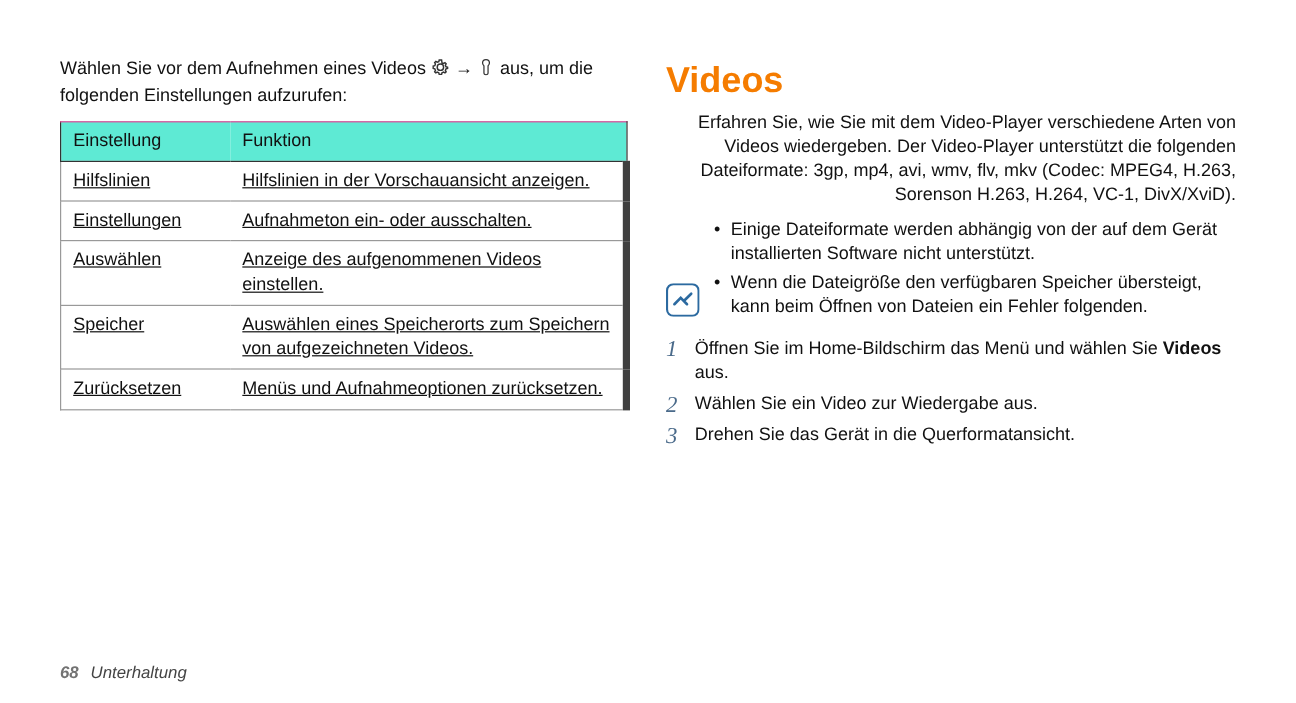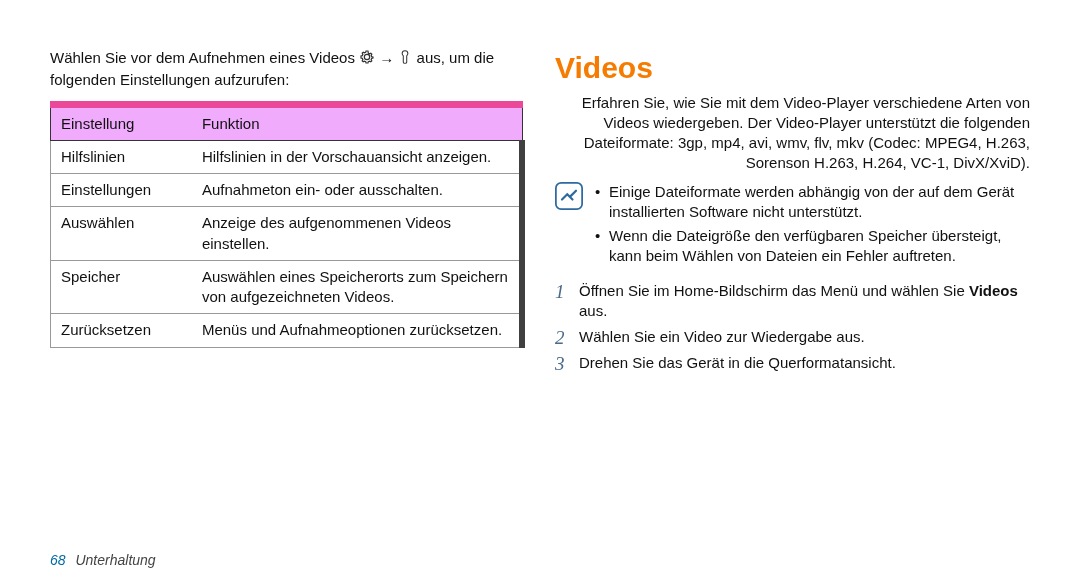--- a/index.html
+++ b/index.html
@@ -28,49 +28,51 @@
     display: inline-block;
     vertical-align: -2px;
   }
   .arrow { font-family: sans-serif; }
   table {
     border-collapse: collapse;
     width: 100%;
     font-size: 15px;
   }
   thead td {
-    background: #f0abfc;
+    background: #5eead4;
     padding: 6px 10px;
-    border-top: 7px solid #ec4899;
+    border-top: 1px solid #ec4899;
     border-bottom: 1px solid #333;
   }
   thead td:first-child { border-left: 1px solid #333; }
   thead td:last-child  { border-right: 1px solid #333; }
   tbody td {
     padding: 6px 10px;
     border-bottom: 1px solid #999;
     vertical-align: top;
+    text-decoration: underline;
   }
   tbody td:first-child {
     border-left: 1px solid #999;
     width: 30%;
   }
   tbody td:last-child { border-right: 6px solid #404040; margin-top: 31px; }
 
   .section-heading {
     color: #f57c00;
     font-size: 30px;
     font-weight: 700;
     margin-bottom: 4px;
   }
   .body-text { margin-bottom: 6px; text-align: right; }
   .note-block {
     display: flex;
     gap: 10px;
     margin: 8px 0 10px 0;
+    align-items: flex-end;
   }
   .note-icon {
     flex: 0 0 30px;
   }
   .note-list { list-style: none; }
   .note-list li {
     position: relative;
     padding-left: 14px;
     margin-bottom: 4px;
   }
@@ -100,22 +102,23 @@
   .footer {
     position: absolute;
     bottom: 18px;
     left: 50px;
     font-size: 14px;
     font-style: italic;
     color: #444;
   }
   .footer .pagenum {
     font-style: italic;
-    color: #0369a1;
+    color: #737373;
     margin-right: 6px;
+    font-weight: bold;
   }
 </style>
 </head>
 <body>
 
 <div class="page">
 
   <div class="col">
     <p class="intro-line">
       <span>Wählen Sie vor dem Aufnehmen eines Videos </span>
@@ -171,21 +174,21 @@
 
     <div class="note-block">
       <div class="note-icon">
         <svg width="28" height="28" viewBox="0 0 32 32">
           <rect x="1" y="1" width="30" height="30" rx="6" fill="#ffffff" stroke="#2c6aa0" stroke-width="2"></rect>
           <path d="M8 20 L14 14 L20 20 M17 17 L24 10" fill="none" stroke="#2c6aa0" stroke-width="2.5" stroke-linecap="round"></path>
         </svg>
       </div>
       <ul class="note-list">
         <li>Einige Dateiformate werden abhängig von der auf dem Gerät installierten Software nicht unterstützt.</li>
-        <li>Wenn die Dateigröße den verfügbaren Speicher übersteigt, kann beim Wählen von Dateien ein Fehler auftreten.</li>
+        <li>Wenn die Dateigröße den verfügbaren Speicher übersteigt, kann beim Öffnen von Dateien ein Fehler folgenden.</li>
       </ul>
     </div>
 
     <ol class="steps">
       <li>
         <span class="stepnum">1</span>
         <span>Öffnen Sie im Home-Bildschirm das Menü und wählen Sie </span><strong>Videos</strong><span> aus.</span>
       </li>
       <li>
         <span class="stepnum">2</span>

